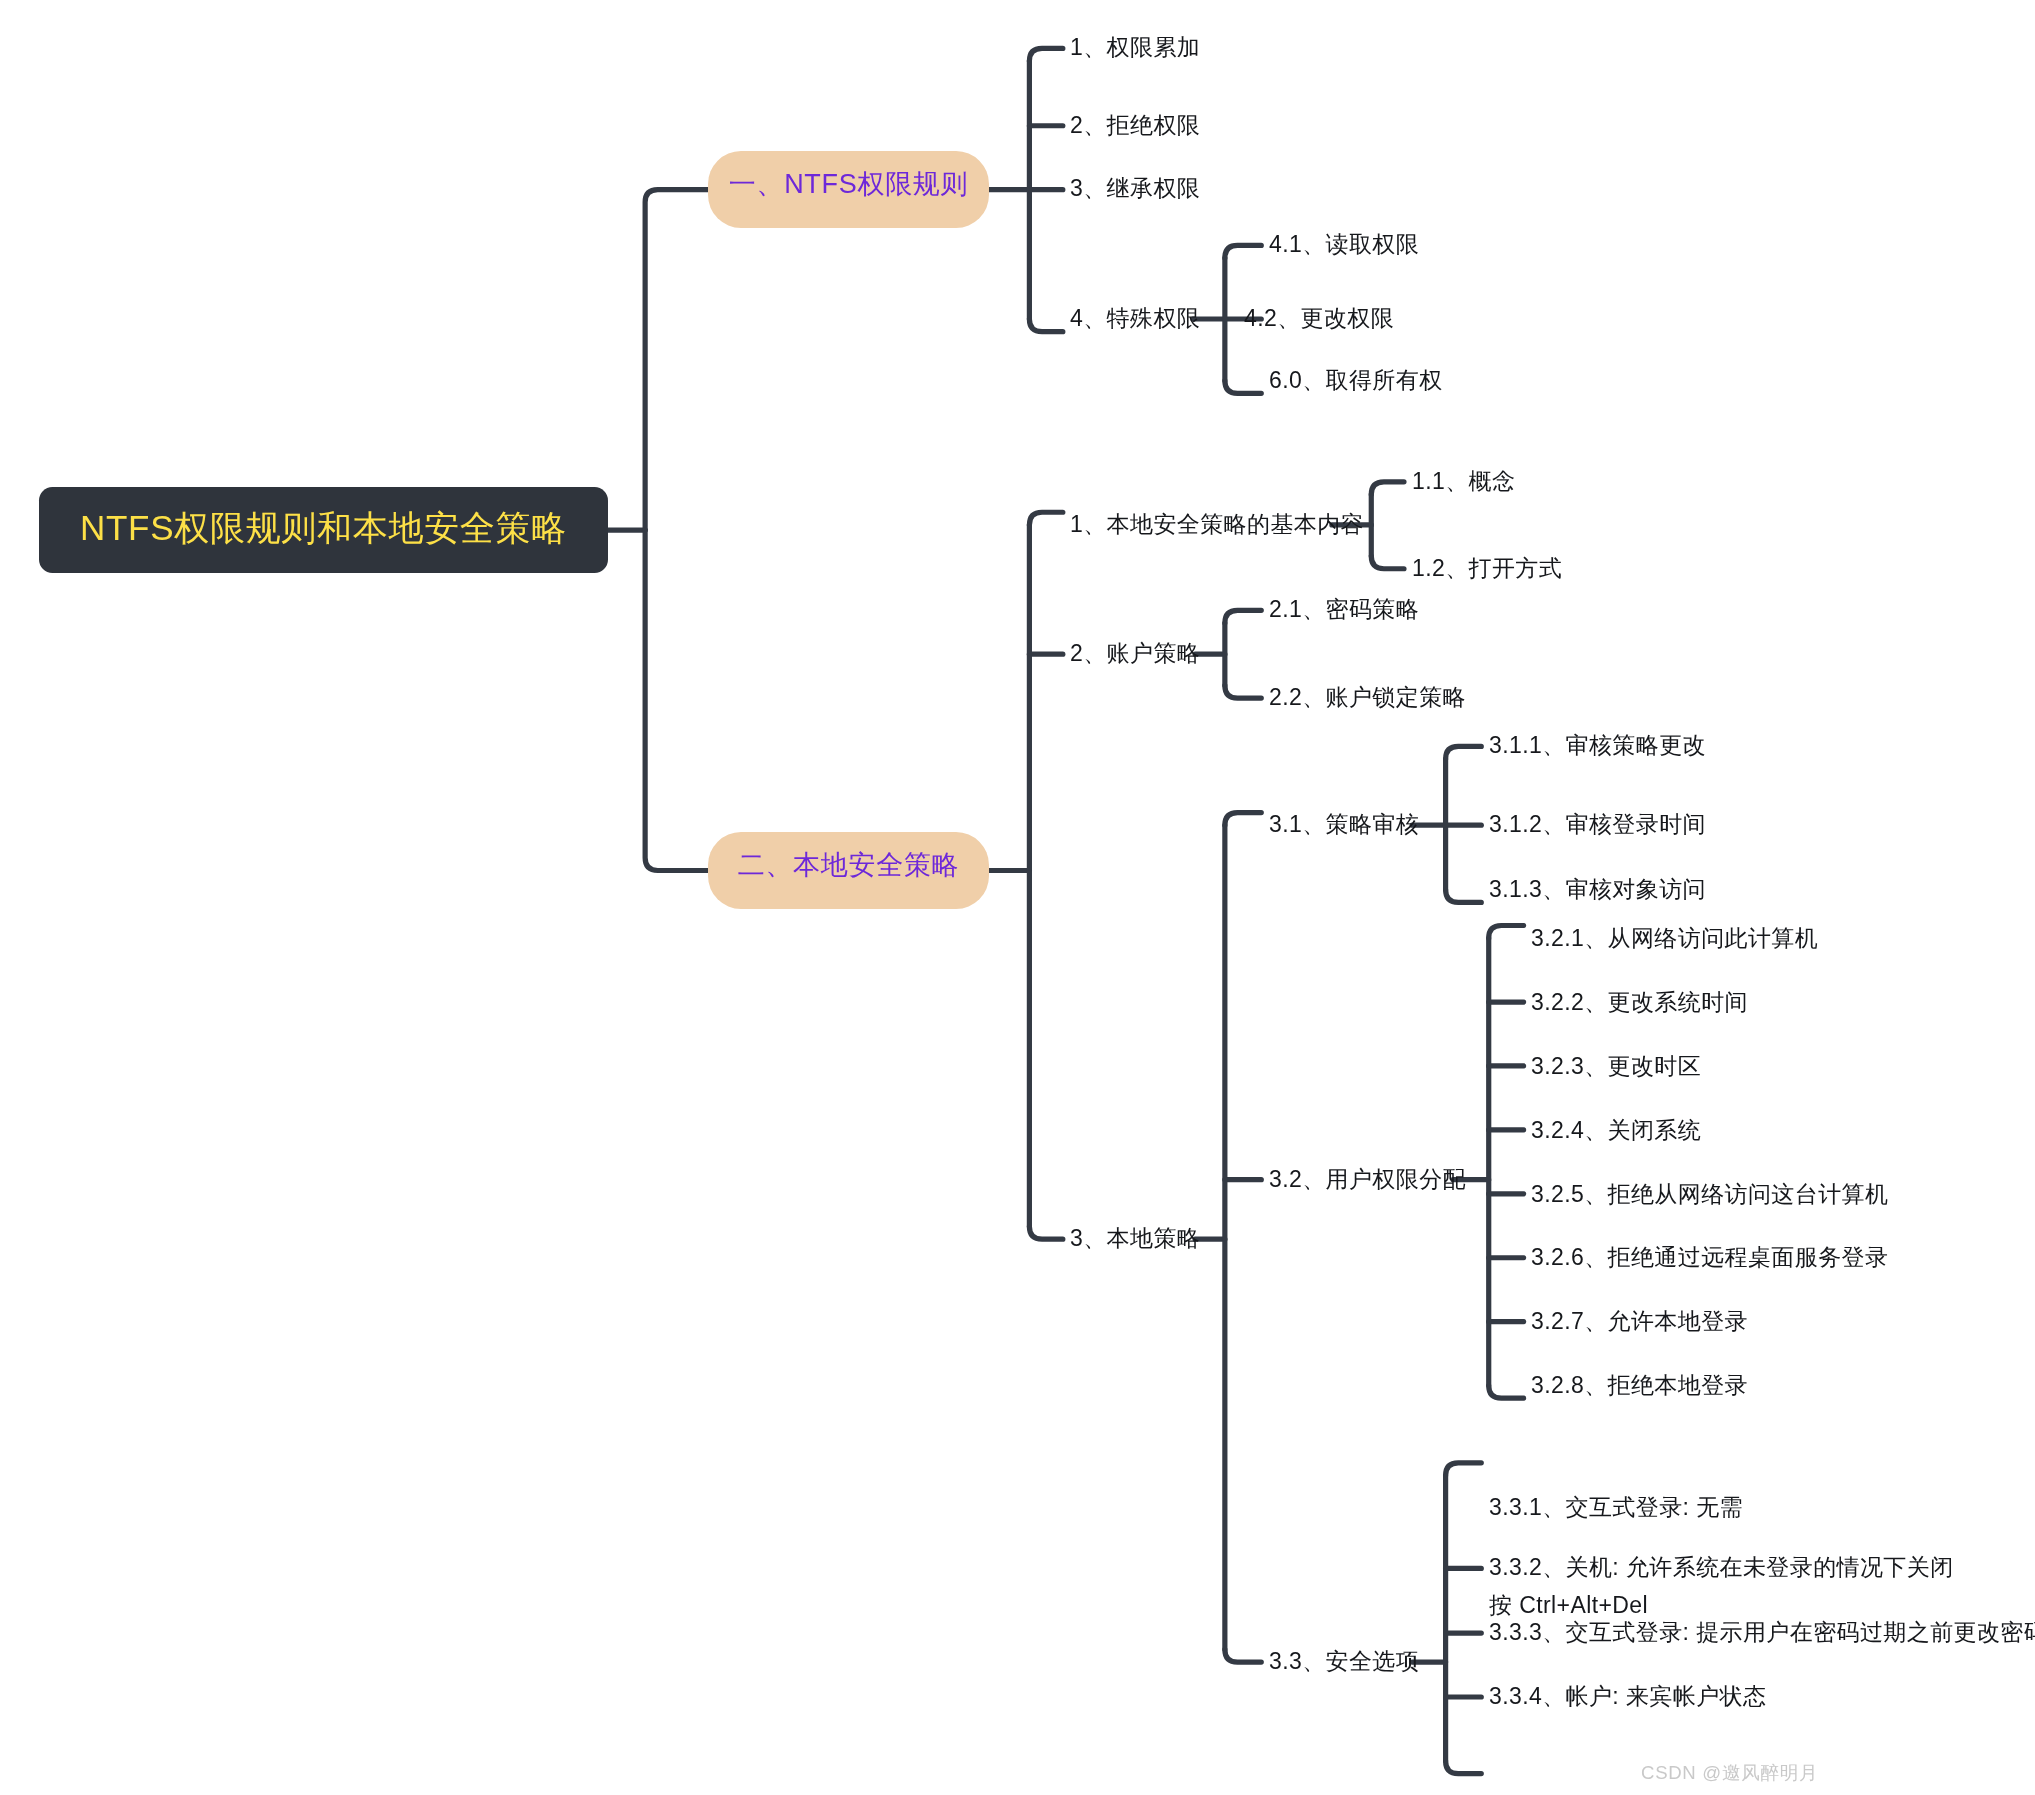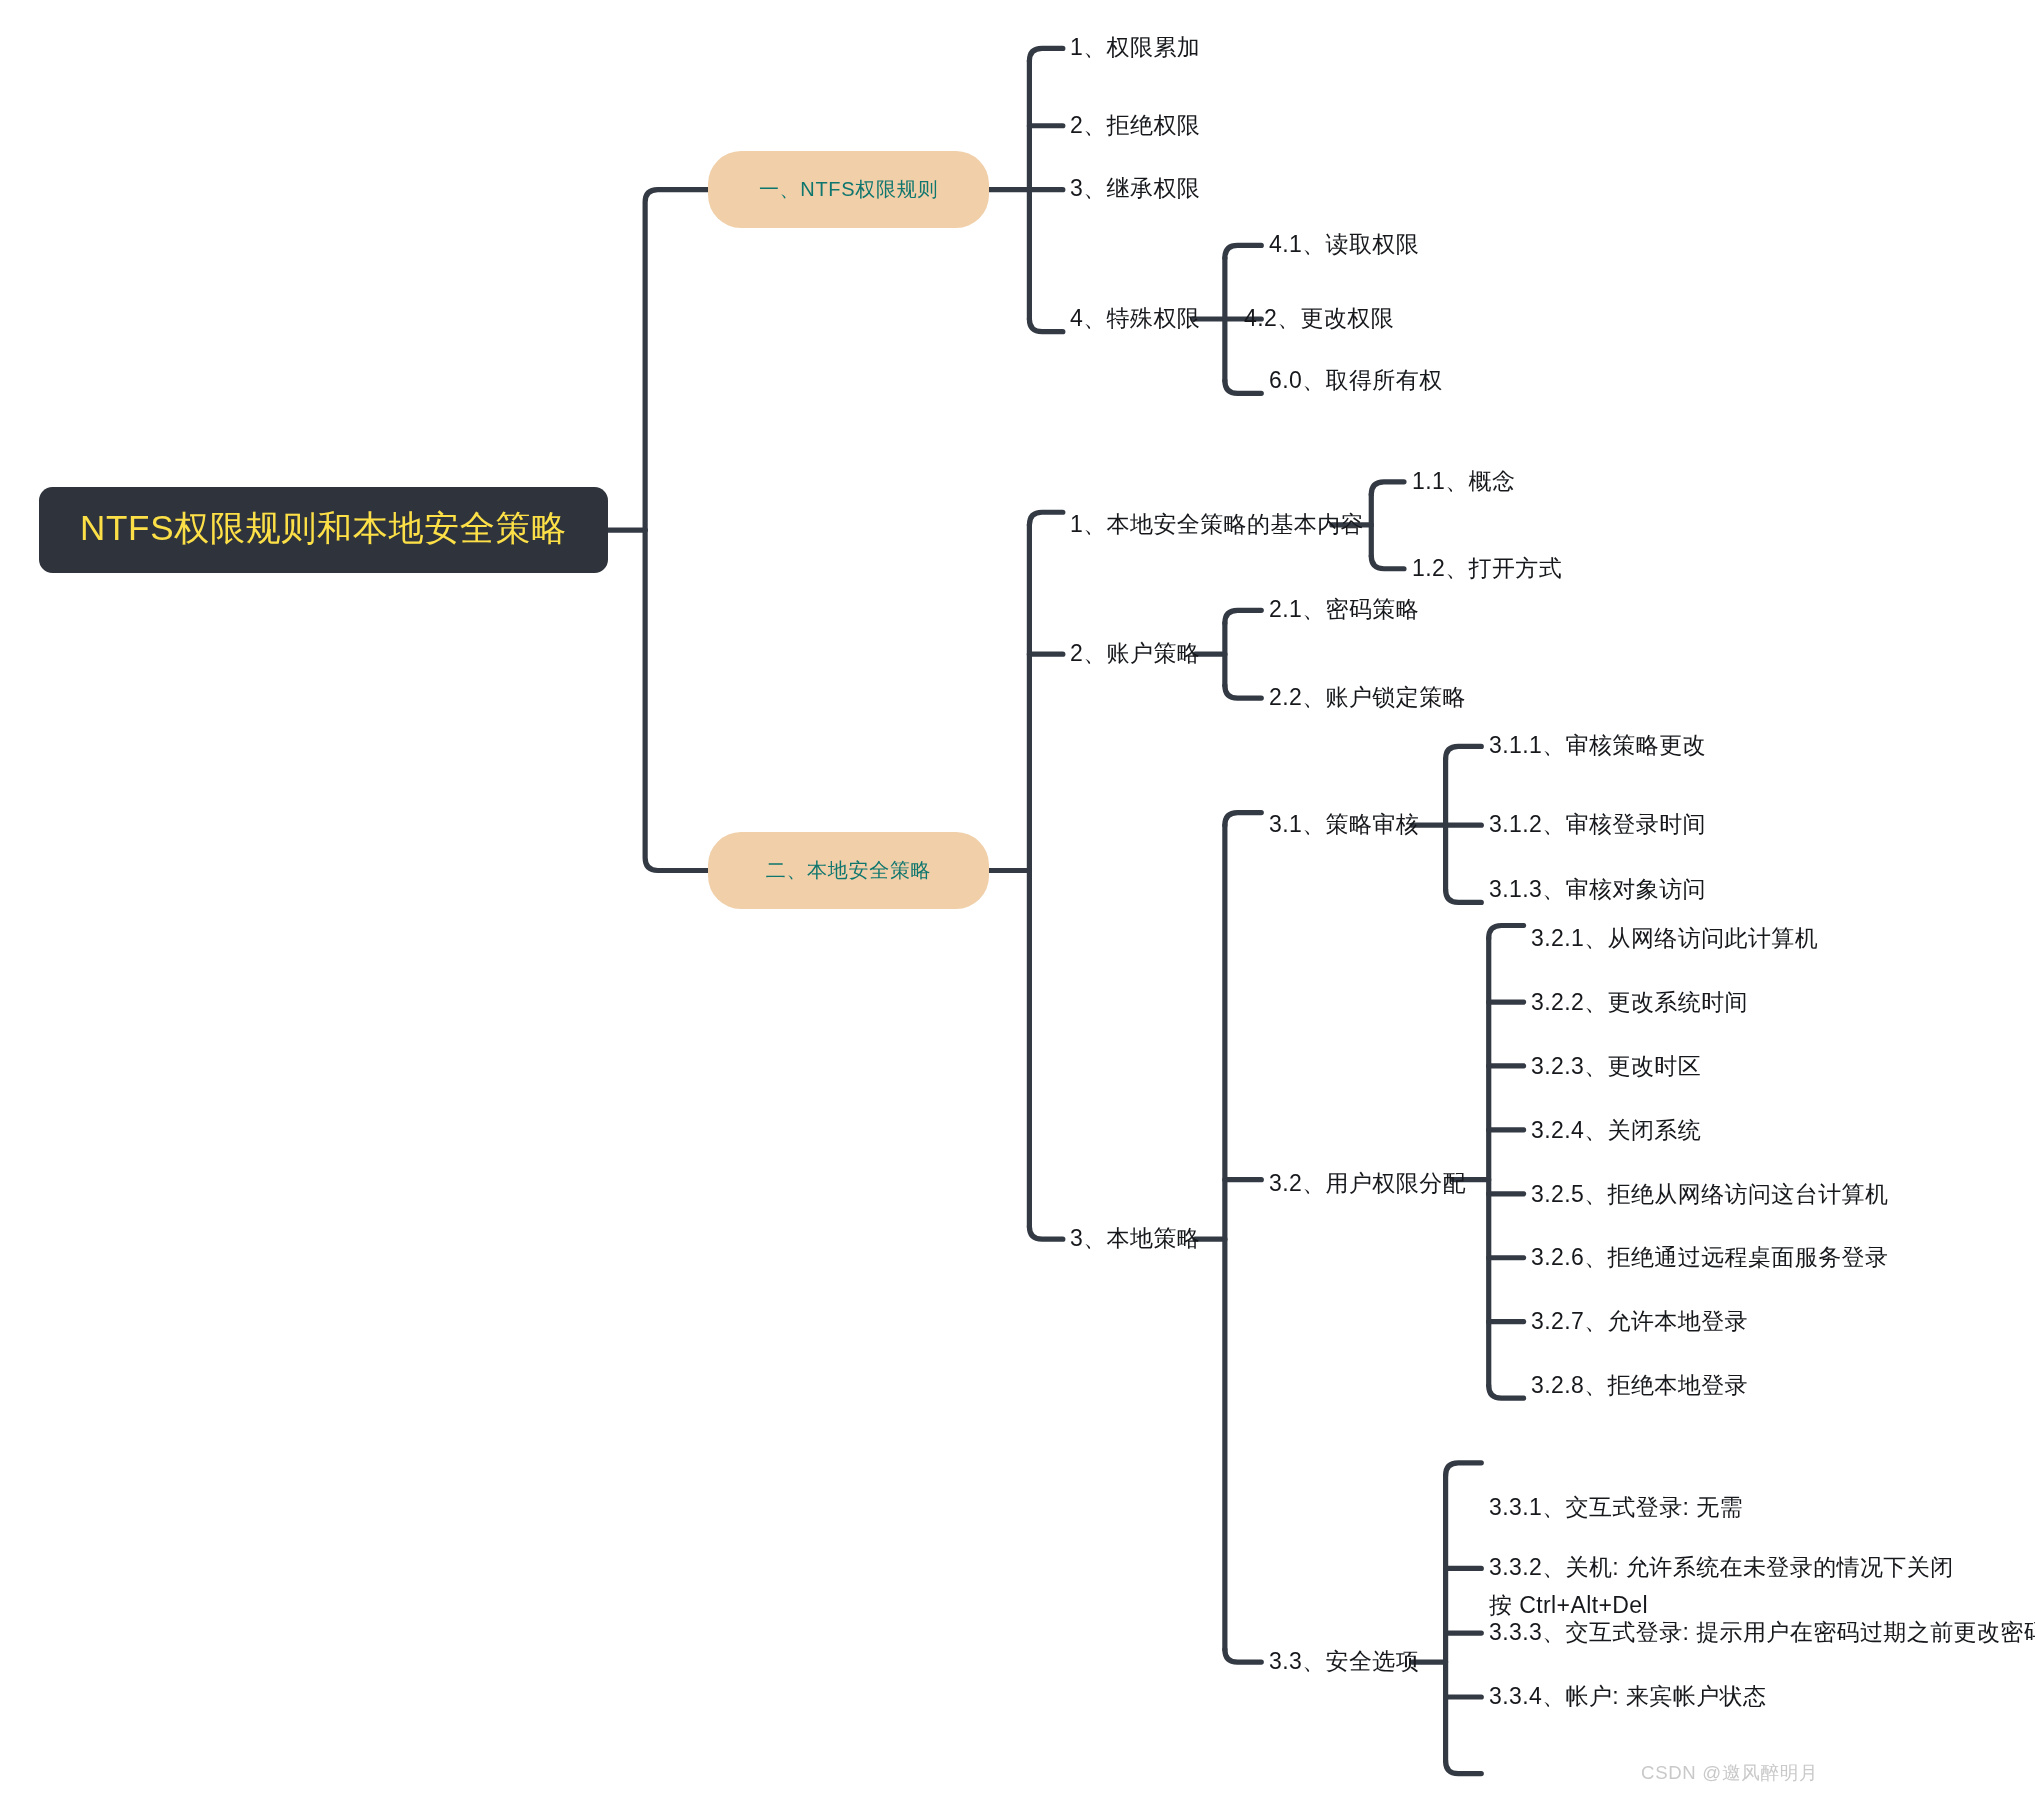--- a/index.html
+++ b/index.html
@@ -42,26 +42,25 @@
     font-size: 35px;
     letter-spacing: 0.7px;
     padding: 16.4px 25px 19.3px 25px;
     display: flex;
     align-items: center;
     justify-content: center;
   }
   
   .node-branch {
     background: #f0cfa9;
-    color: #0f766e;
+    color: #6d28d9;
     border-radius: 33px;
-    font-size: 20px;
+    font-size: 27px;
     padding: 15px 30px;
     display: flex;
-    align-items: center;
     justify-content: center;
     letter-spacing: 0.7px;
   }
   
   .node-leaf {
     color: #16181c;
     font-size: 23px;
     letter-spacing: 0.4px;
     display: flex;
     align-items: center;
@@ -207,21 +206,21 @@
   <div class="node node-leaf" style="left:1269px; top:590px; height:40px;">
     <span>2.1、密码策略</span>
   </div>
   <div class="node node-leaf" style="left:1269px; top:678px; height:40px;">
     <span>2.2、账户锁定策略</span>
   </div>
 
   <div class="node node-leaf" style="left:1269px; top:805px; height:40px;">
     <span>3.1、策略审核</span>
   </div>
-  <div class="node node-leaf" style="left:1269px; top:1160px; height:40px;align-items:flex-end;">
+  <div class="node node-leaf" style="left:1269px; top:1160px; height:40px;">
     <span>3.2、用户权限分配</span>
   </div>
   <div class="node node-leaf" style="left:1269px; top:1642px; height:40px;text-align:center;">
     <span>3.3、安全选项</span>
   </div>
 
   <div class="node node-leaf" style="left:1489px; top:726px; height:40px;">
     <span>3.1.1、审核策略更改</span>
   </div>
   <div class="node node-leaf" style="left:1489px; top:805px; height:40px;">

